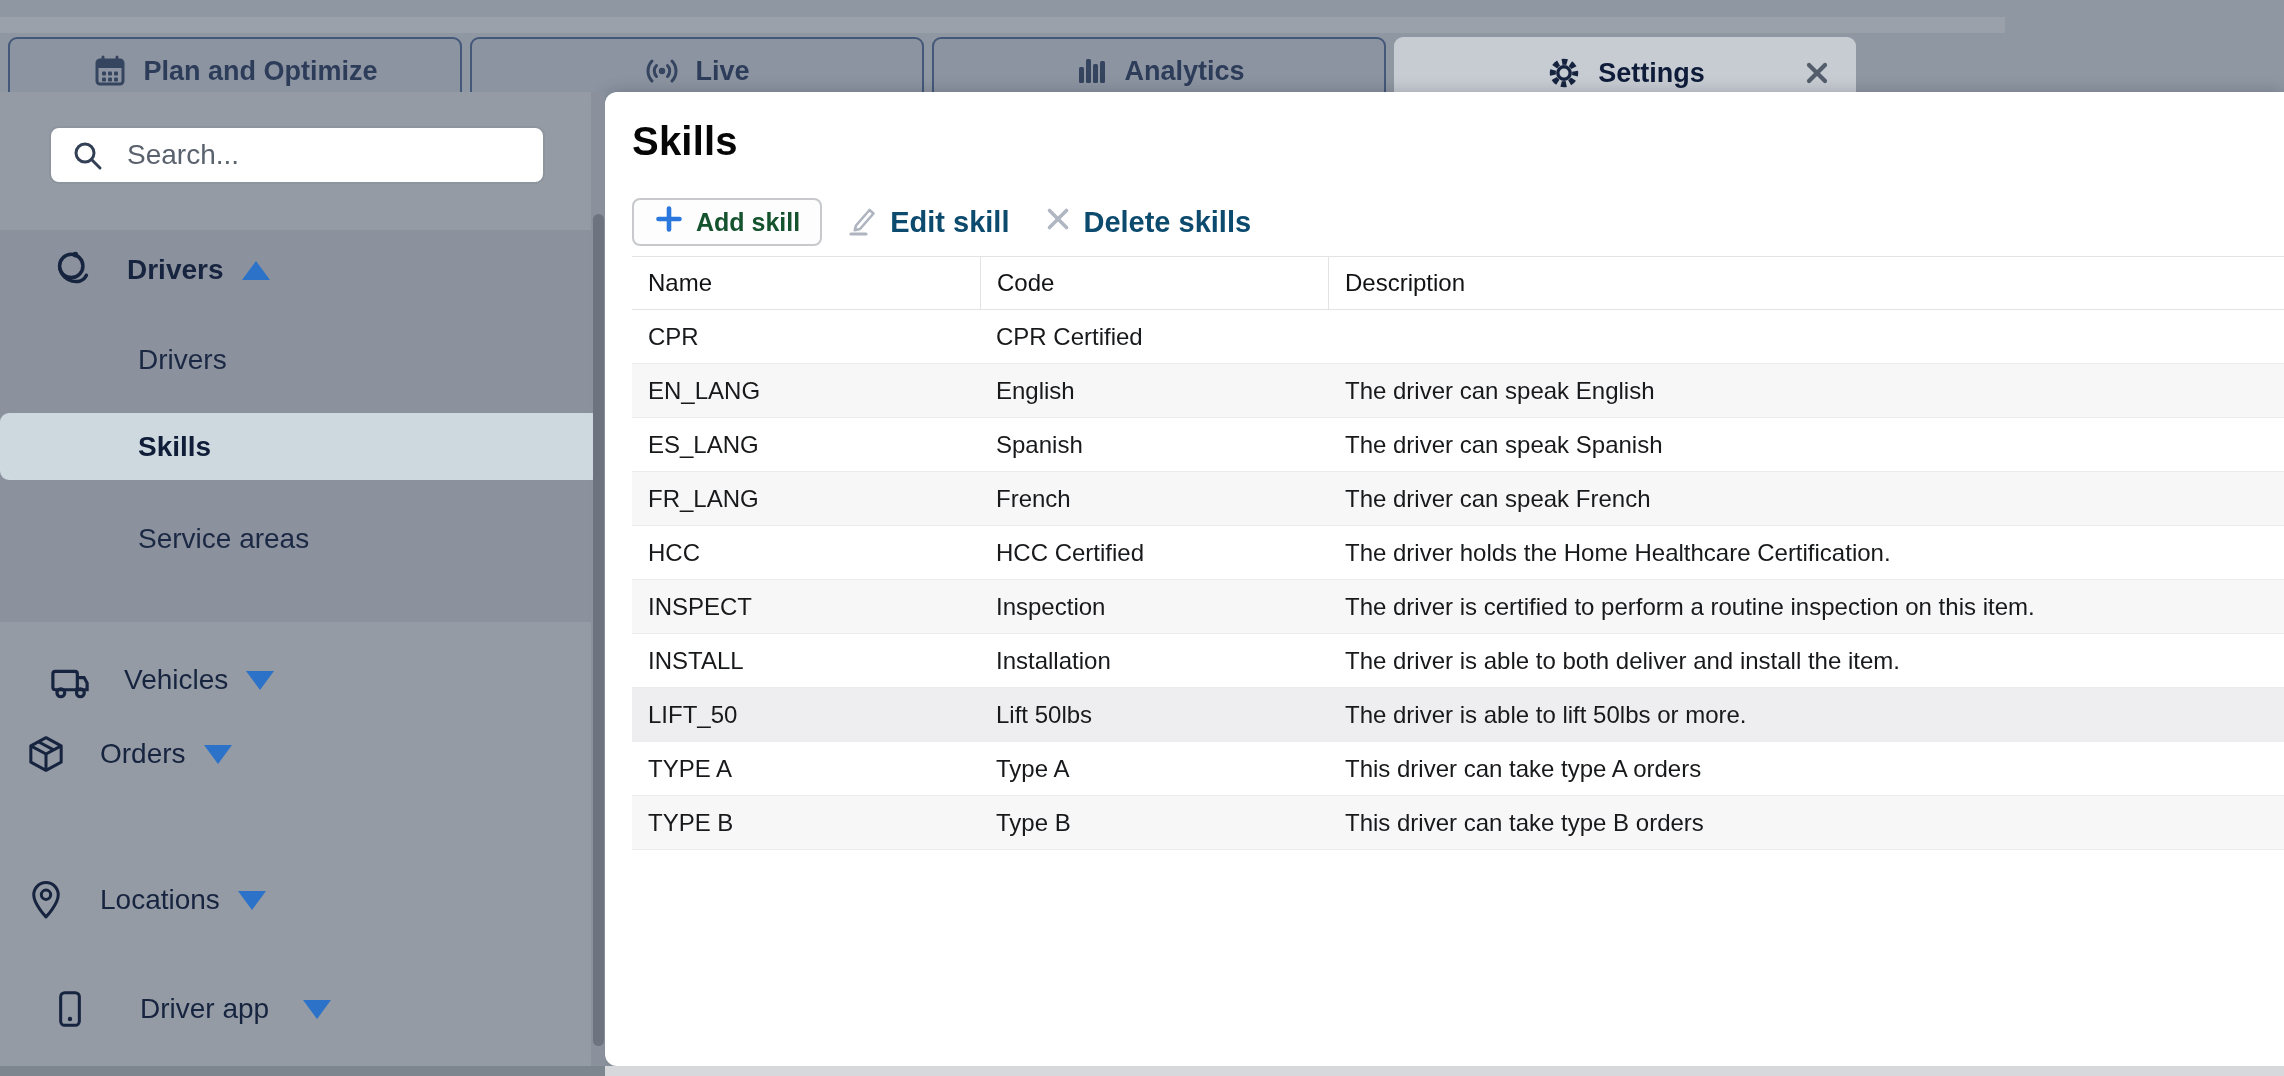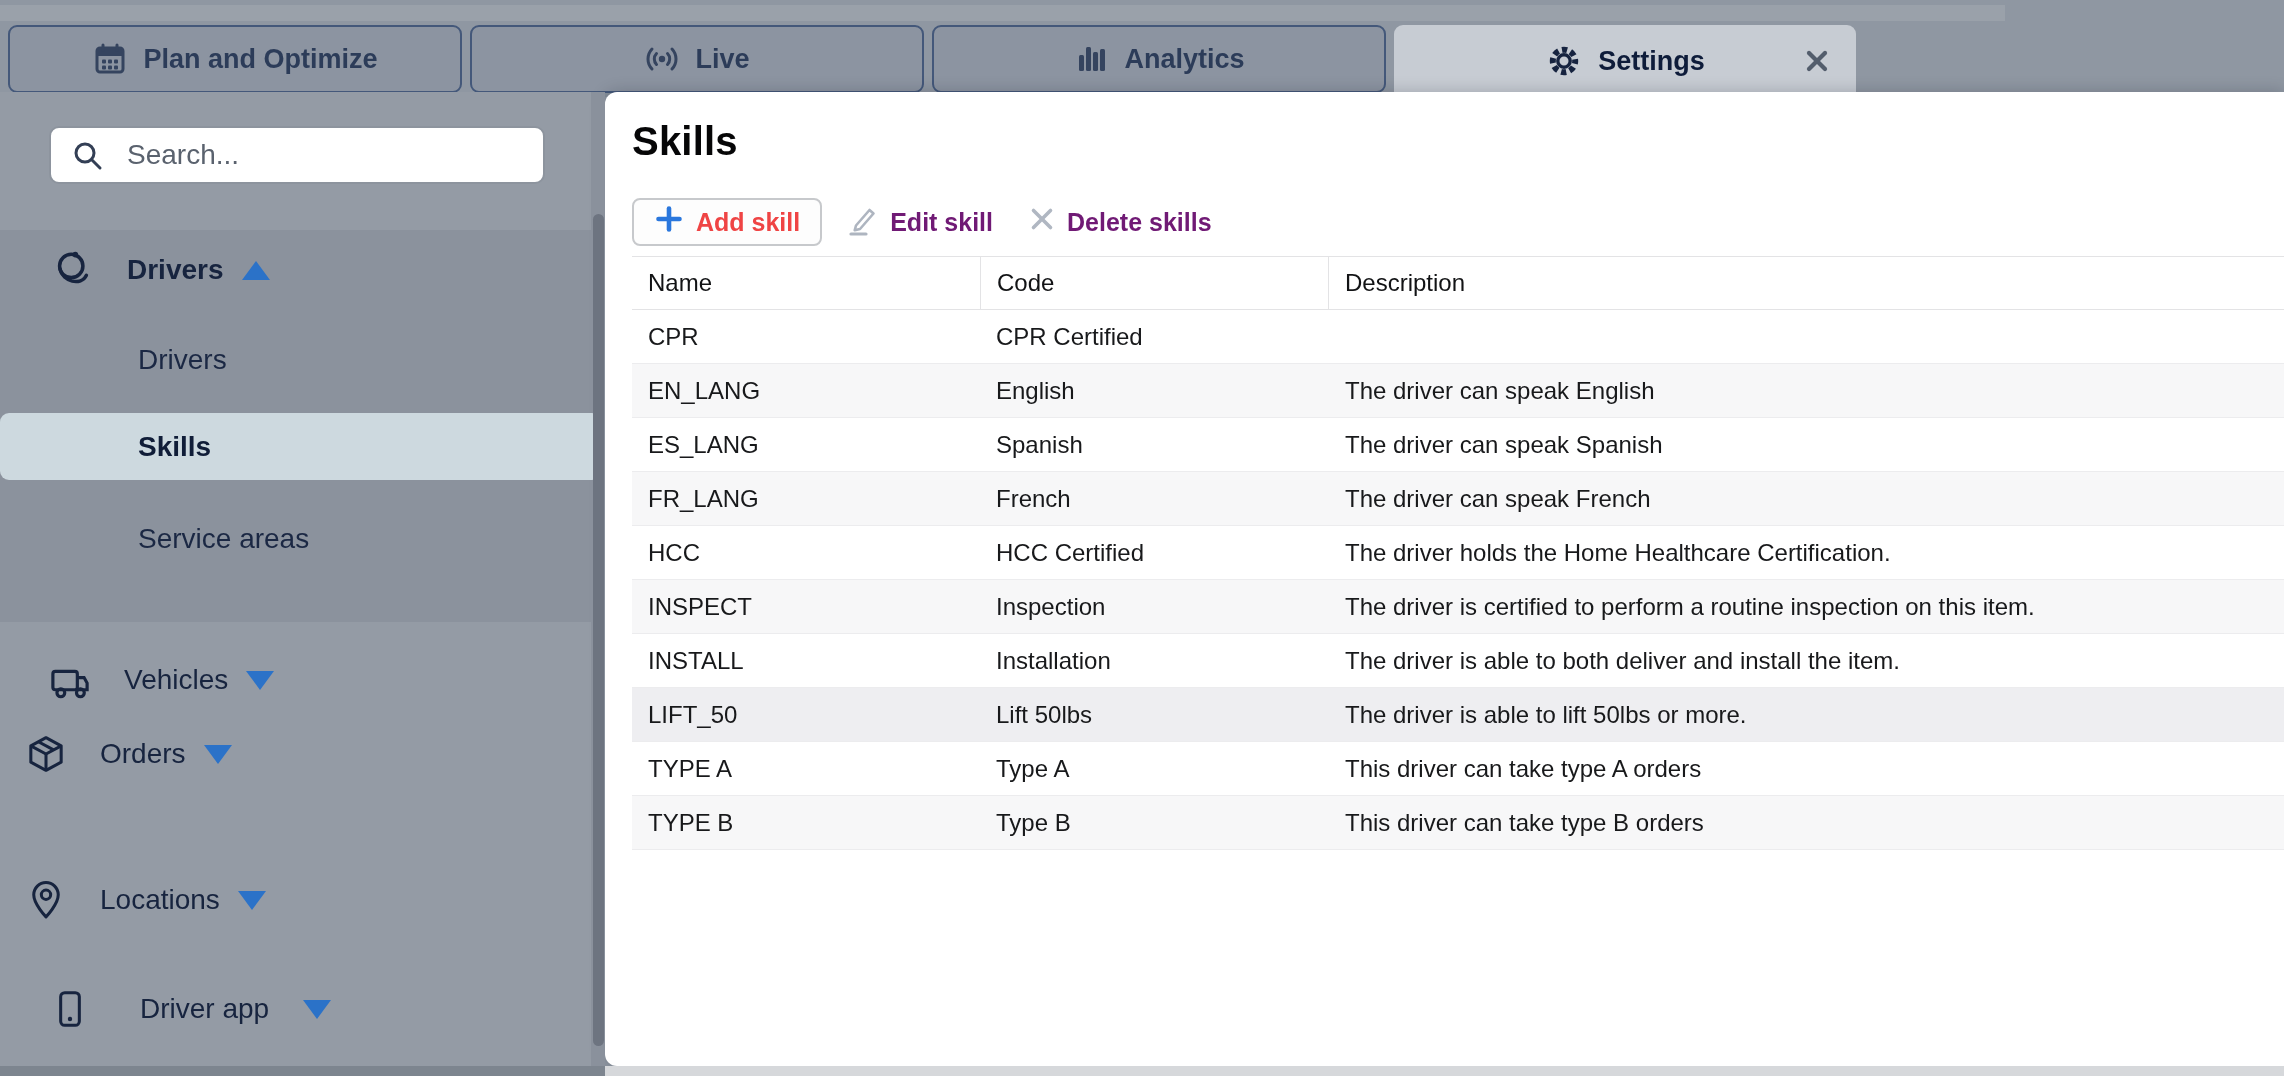--- a/index.html
+++ b/index.html
@@ -5,21 +5,21 @@
   * { margin:0; padding:0; box-sizing:border-box; }
   html,body { width:2284px; height:1076px; overflow:hidden; }
   body {
     font-family:"Liberation Sans","DejaVu Sans",sans-serif;
     background:#8f97a2;
     position:relative;
     -webkit-font-smoothing:antialiased;
   }
 
   
-  .topbar { position:absolute; left:0; top:5px; width:2005px; height:92px; background:#8f97a2; }
+  .topbar { position:absolute; left:0; top:17px; width:2005px; height:92px; background:#8f97a2; }
   .topbar-topstrip { position:absolute; left:0; top:0; width:100%; height:16px; background:#9aa1aa; }
   .topbar-bottomline { position:absolute; left:0; top:88px; width:100%; height:4px; background:#858e99; }
   .tab {
     position:absolute; top:20px; height:68px; border-radius:9px;
     background:#8c94a1; border:2px solid #44587a;
     display:flex; align-items:center; justify-content:center; gap:15px;
     color:#2c3c59; font-size:27px; font-weight:600; cursor:pointer;
   }
   .tab svg { display:block; }
   .tab-1 { left:8px;    width:454px; }
@@ -79,26 +79,26 @@
     box-shadow:0 0 16px rgba(15,20,30,.22);
   }
   .panel-strip { position:absolute; left:605px; top:1066px; width:1679px; height:10px; background:#d6d8db; }
   .panel-content { padding:26px 0 0 27px; height:100%; }
   .page-title { font-size:40px; font-weight:800; color:#060607; line-height:46px; letter-spacing:.2px; }
 
   .toolbar { margin-top:34px; height:48px; display:flex; align-items:center; }
   .btn-add {
     height:48px; display:inline-flex; align-items:center; gap:12px; padding:0 20px;
     background:#fdfdfd; border:2px solid #c7c9cc; border-radius:8px;
-    font-size:25px; font-weight:600; color:#ef4444; cursor:pointer;
+    font-size:25px; font-weight:600; color:#14532d; cursor:pointer;
     font-family:"Liberation Sans","DejaVu Sans",sans-serif;
   }
   .btn-ghost {
     display:inline-flex; align-items:center; gap:12px; border:none; background:none;
-    font-size:25px; font-weight:600; color:#701a75; cursor:default;
+    font-size:29px; font-weight:600; color:#0c4a6e; cursor:default;
     font-family:"Liberation Sans","DejaVu Sans",sans-serif;
   }
   .btn-edit { margin-left:24px; }
   .btn-delete { margin-left:36px; }
 
   
   .skills-table { margin-top:10px; width:calc(100% - 27px + 27px); margin-left:0; }
   .t-row { display:flex; height:54px; border-bottom:1px solid #ececee; background:#ffffff; }
   .t-row.zebra { background:#f7f7f8; }
   .t-row.hl { background:#eeeef1; }

